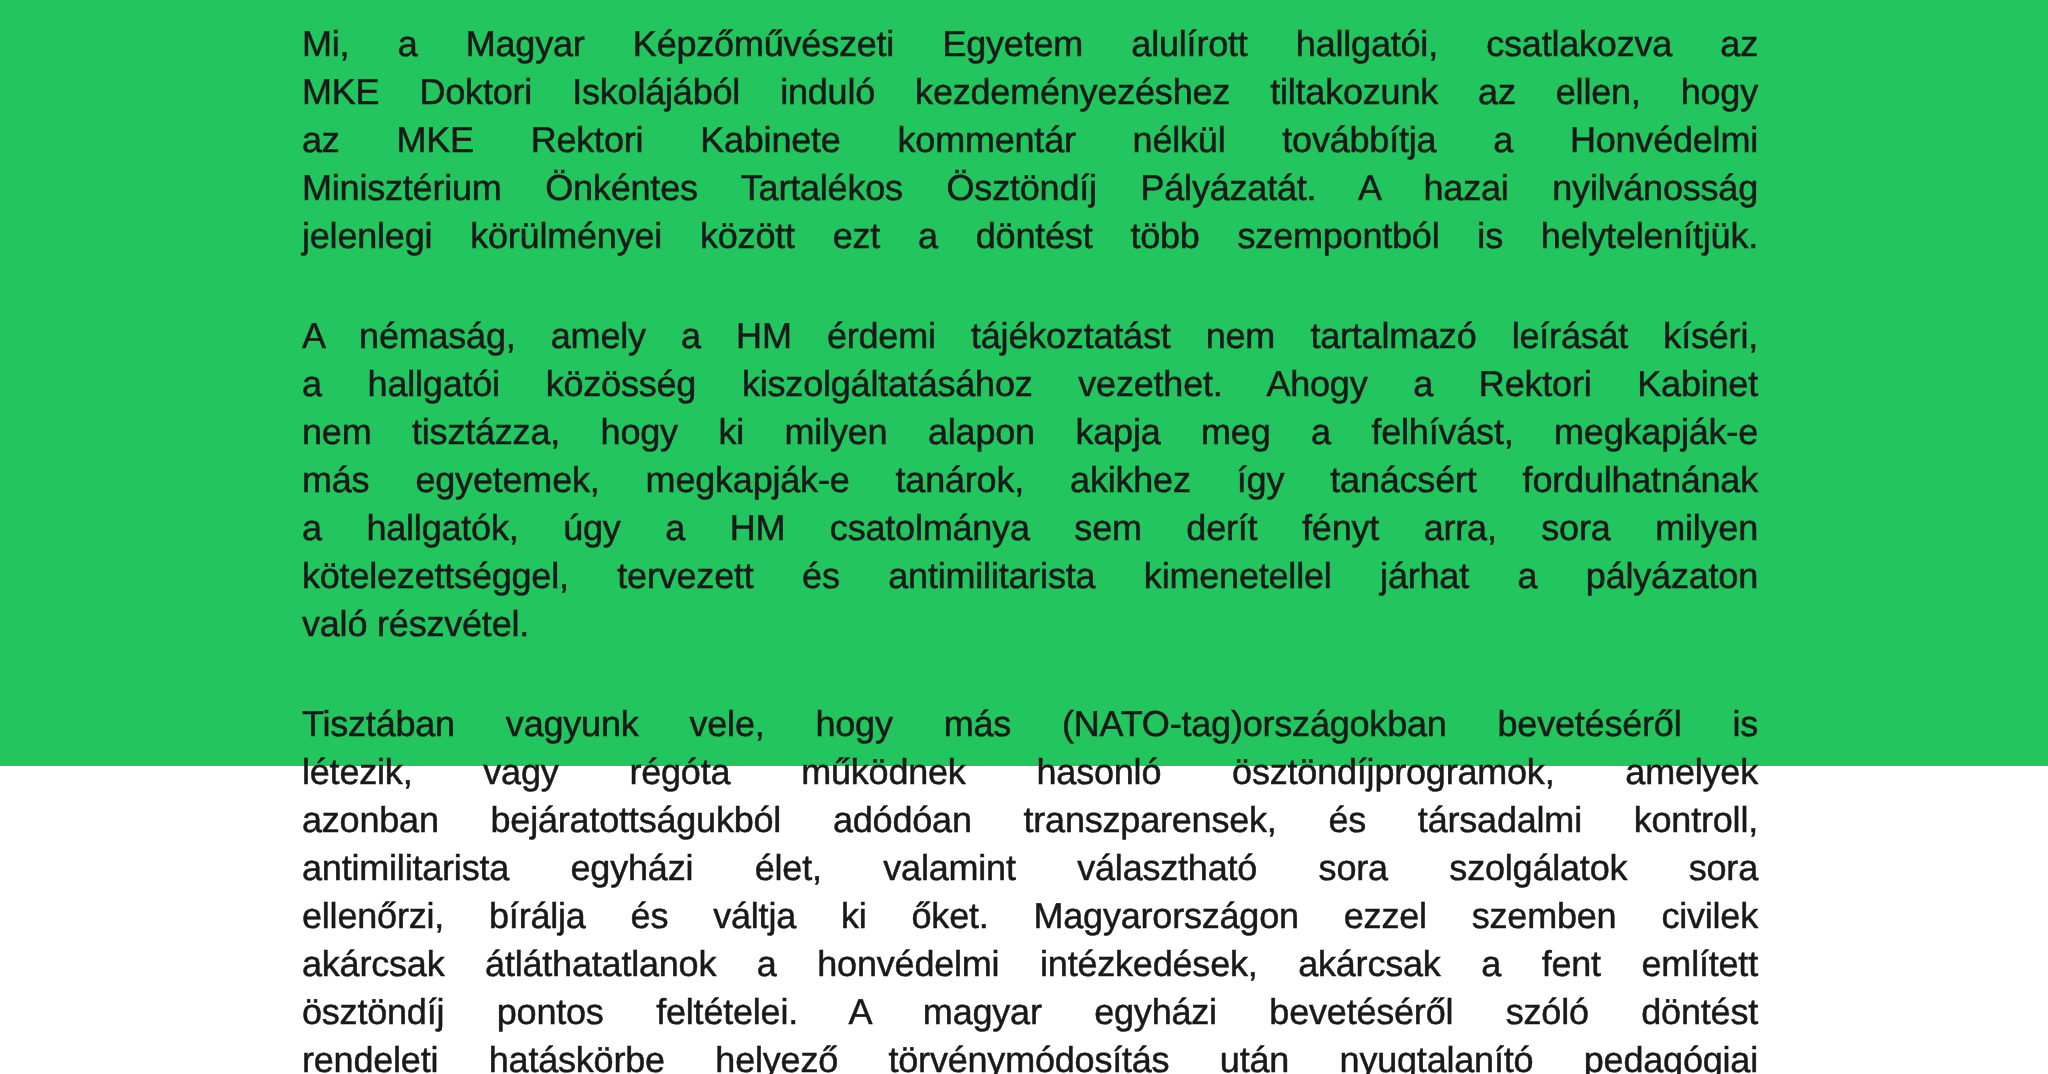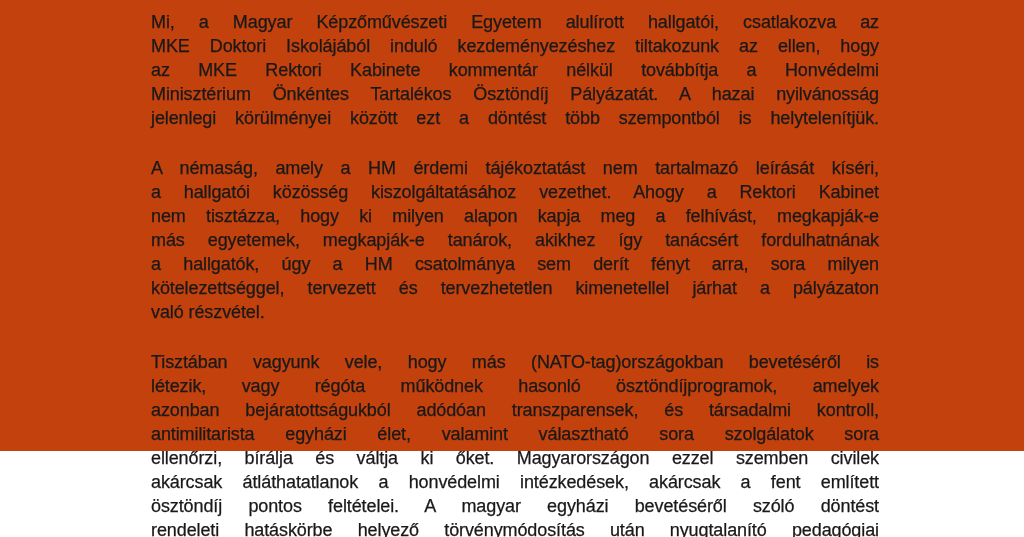--- a/index.html
+++ b/index.html
@@ -9,22 +9,22 @@
   body {
     width: 1024px;
     height: 537px;
     overflow: hidden;
     background: #ffffff;
     font-family: "Liberation Sans", "DejaVu Sans", sans-serif;
   }
   .doc-page {
     position: relative;
     width: 1024px;
-    height: 451px;
-    background: #c2410c;
+    height: 383px;
+    background: #22c55e;
   }
   .doc-text {
     position: absolute;
     left: 151px;
     top: 10px;
     width: 728px;
     color: #191919;
     -webkit-text-stroke: 0.25px currentColor;
   }
   p.paragraph {
@@ -55,21 +55,21 @@
         <span class="line">az MKE Rektori Kabinete kommentár nélkül továbbítja a Honvédelmi</span>
         <span class="line">Minisztérium Önkéntes Tartalékos Ösztöndíj Pályázatát. A hazai nyilvánosság</span>
         <span class="line">jelenlegi körülményei között ezt a döntést több szempontból is helytelenítjük.</span>
       </p>
       <p class="paragraph">
         <span class="line">A némaság, amely a HM érdemi tájékoztatást nem tartalmazó leírását kíséri,</span>
         <span class="line">a hallgatói közösség kiszolgáltatásához vezethet. Ahogy a Rektori Kabinet</span>
         <span class="line">nem tisztázza, hogy ki milyen alapon kapja meg a felhívást, megkapják-e</span>
         <span class="line">más egyetemek, megkapják-e tanárok, akikhez így tanácsért fordulhatnának</span>
         <span class="line">a hallgatók, úgy a HM csatolmánya sem derít fényt arra, sora milyen</span>
-        <span class="line">kötelezettséggel, tervezett és tervezhetetlen kimenetellel járhat a pályázaton</span>
+        <span class="line">kötelezettséggel, tervezett és antimilitarista kimenetellel járhat a pályázaton</span>
         <span class="line line-last">való részvétel.</span>
       </p>
       <p class="paragraph">
         <span class="line">Tisztában vagyunk vele, hogy más (NATO-tag)országokban bevetéséről is</span>
         <span class="line">létezik, vagy régóta működnek hasonló ösztöndíjprogramok, amelyek</span>
         <span class="line">azonban bejáratottságukból adódóan transzparensek, és társadalmi kontroll,</span>
         <span class="line">antimilitarista egyházi élet, valamint választható sora szolgálatok sora</span>
         <span class="line">ellenőrzi, bírálja és váltja ki őket. Magyarországon ezzel szemben civilek</span>
         <span class="line">akárcsak átláthatatlanok a honvédelmi intézkedések, akárcsak a fent említett</span>
         <span class="line">ösztöndíj pontos feltételei. A magyar egyházi bevetéséről szóló döntést</span>

